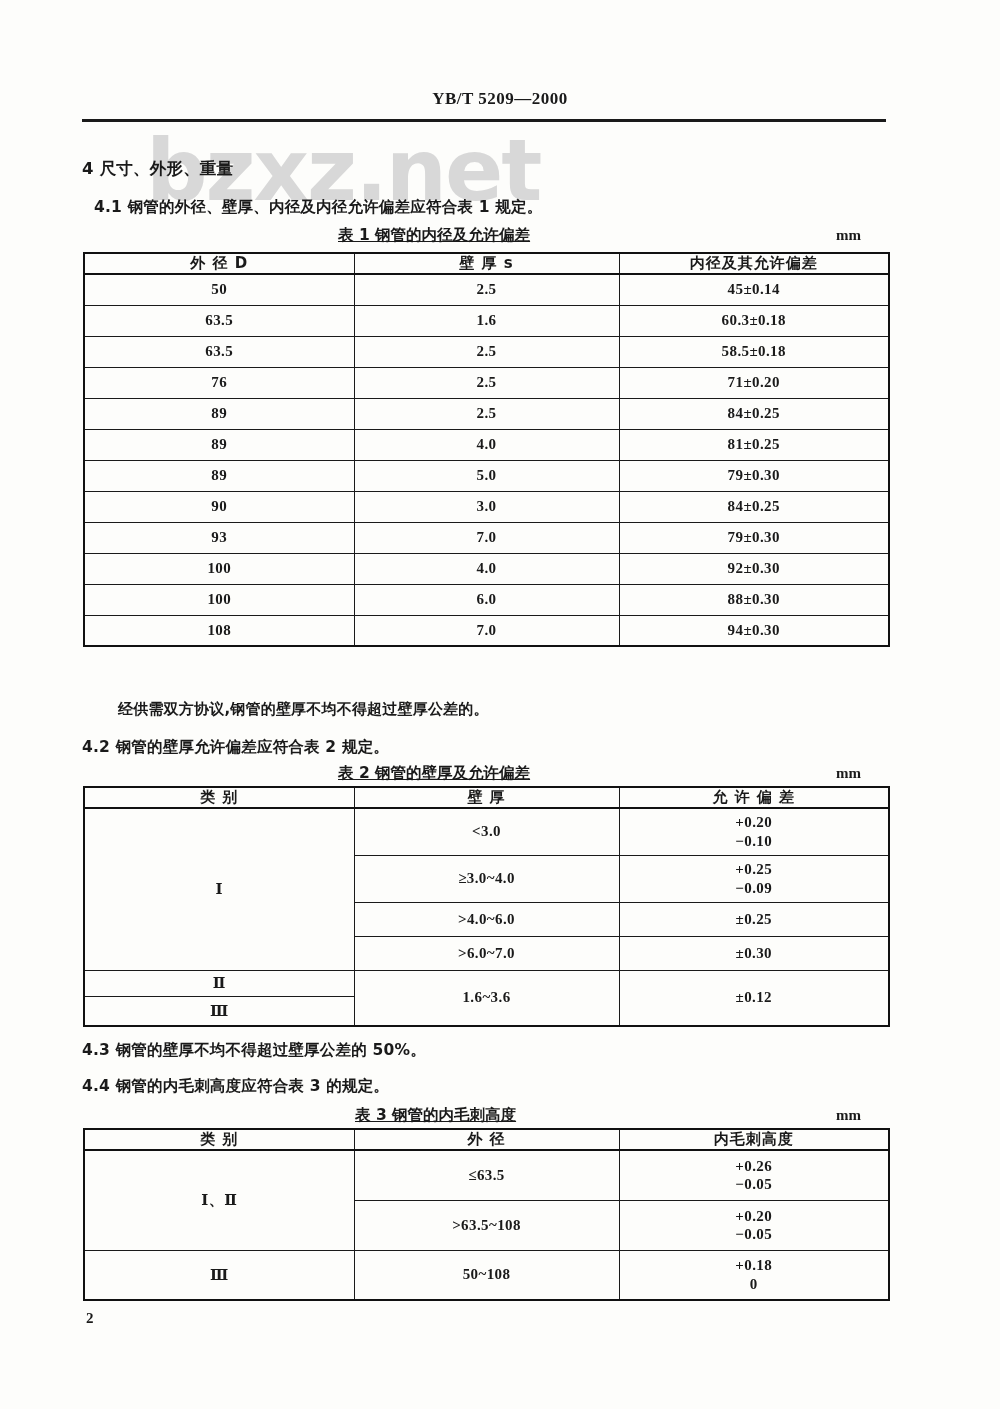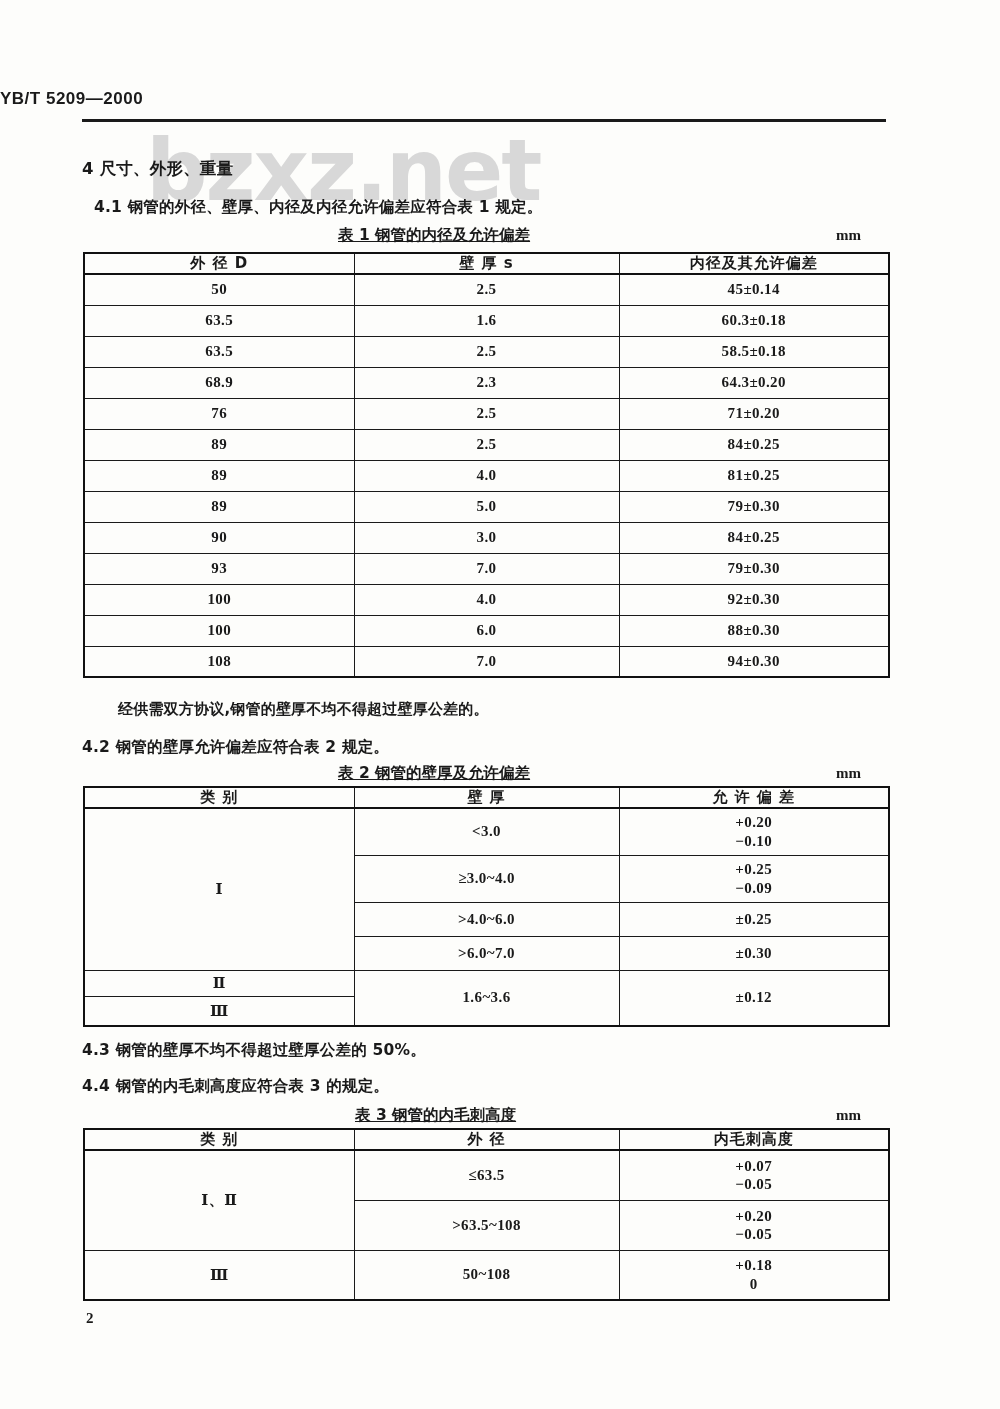--- a/index.html
+++ b/index.html
@@ -36,22 +36,22 @@
     white-space: nowrap;
   }
 
   #content { position: relative; z-index: 2; }
 
   
   .head-title {
     position: absolute;
     left: 0; right: 0;
     top: 89px;
-    text-align: left;
-    font-family: Liberation Sans, sans-serif;
+    text-align: center;
+    font-family: Liberation Serif, serif;
     font-weight: bold;
     font-size: 17px;
     letter-spacing: 0.5px;
   }
   .head-rule {
     position: absolute;
     left: 82px;
     top: 119px;
     width: 804px;
     height: 3px;
@@ -195,25 +195,20 @@
           <td>63.5</td>
           <td>1.6</td>
           <td>60.3±0.18</td>
         </tr>
         <tr class="r1">
           <td>63.5</td>
           <td>2.5</td>
           <td>58.5±0.18</td>
         </tr>
         <tr class="r1">
-          <td>68.9</td>
-          <td>2.3</td>
-          <td>64.3±0.20</td>
-        </tr>
-        <tr class="r1">
           <td>76</td>
           <td>2.5</td>
           <td>71±0.20</td>
         </tr>
         <tr class="r1">
           <td>89</td>
           <td>2.5</td>
           <td>84±0.25</td>
         </tr>
         <tr class="r1">
@@ -332,21 +327,21 @@
           <th>外      径</th>
           <th>内毛刺高度</th>
         </tr>
       </thead>
       <tbody>
         <tr style="height:50px;">
           <td rowspan="2" class="class-cell">Ⅰ、Ⅱ</td>
           <td>≤63.5</td>
           <td>
             <span class="stack">
-              <span class="dev-line">+0.07</span>
+              <span class="dev-line">+0.26</span>
               <span class="dev-line">−0.05</span>
             </span>
           </td>
         </tr>
         <tr style="height:50px;">
           <td>&gt;63.5~108</td>
           <td>
             <span class="stack">
               <span class="dev-line">+0.20</span>
               <span class="dev-line">−0.05</span>

